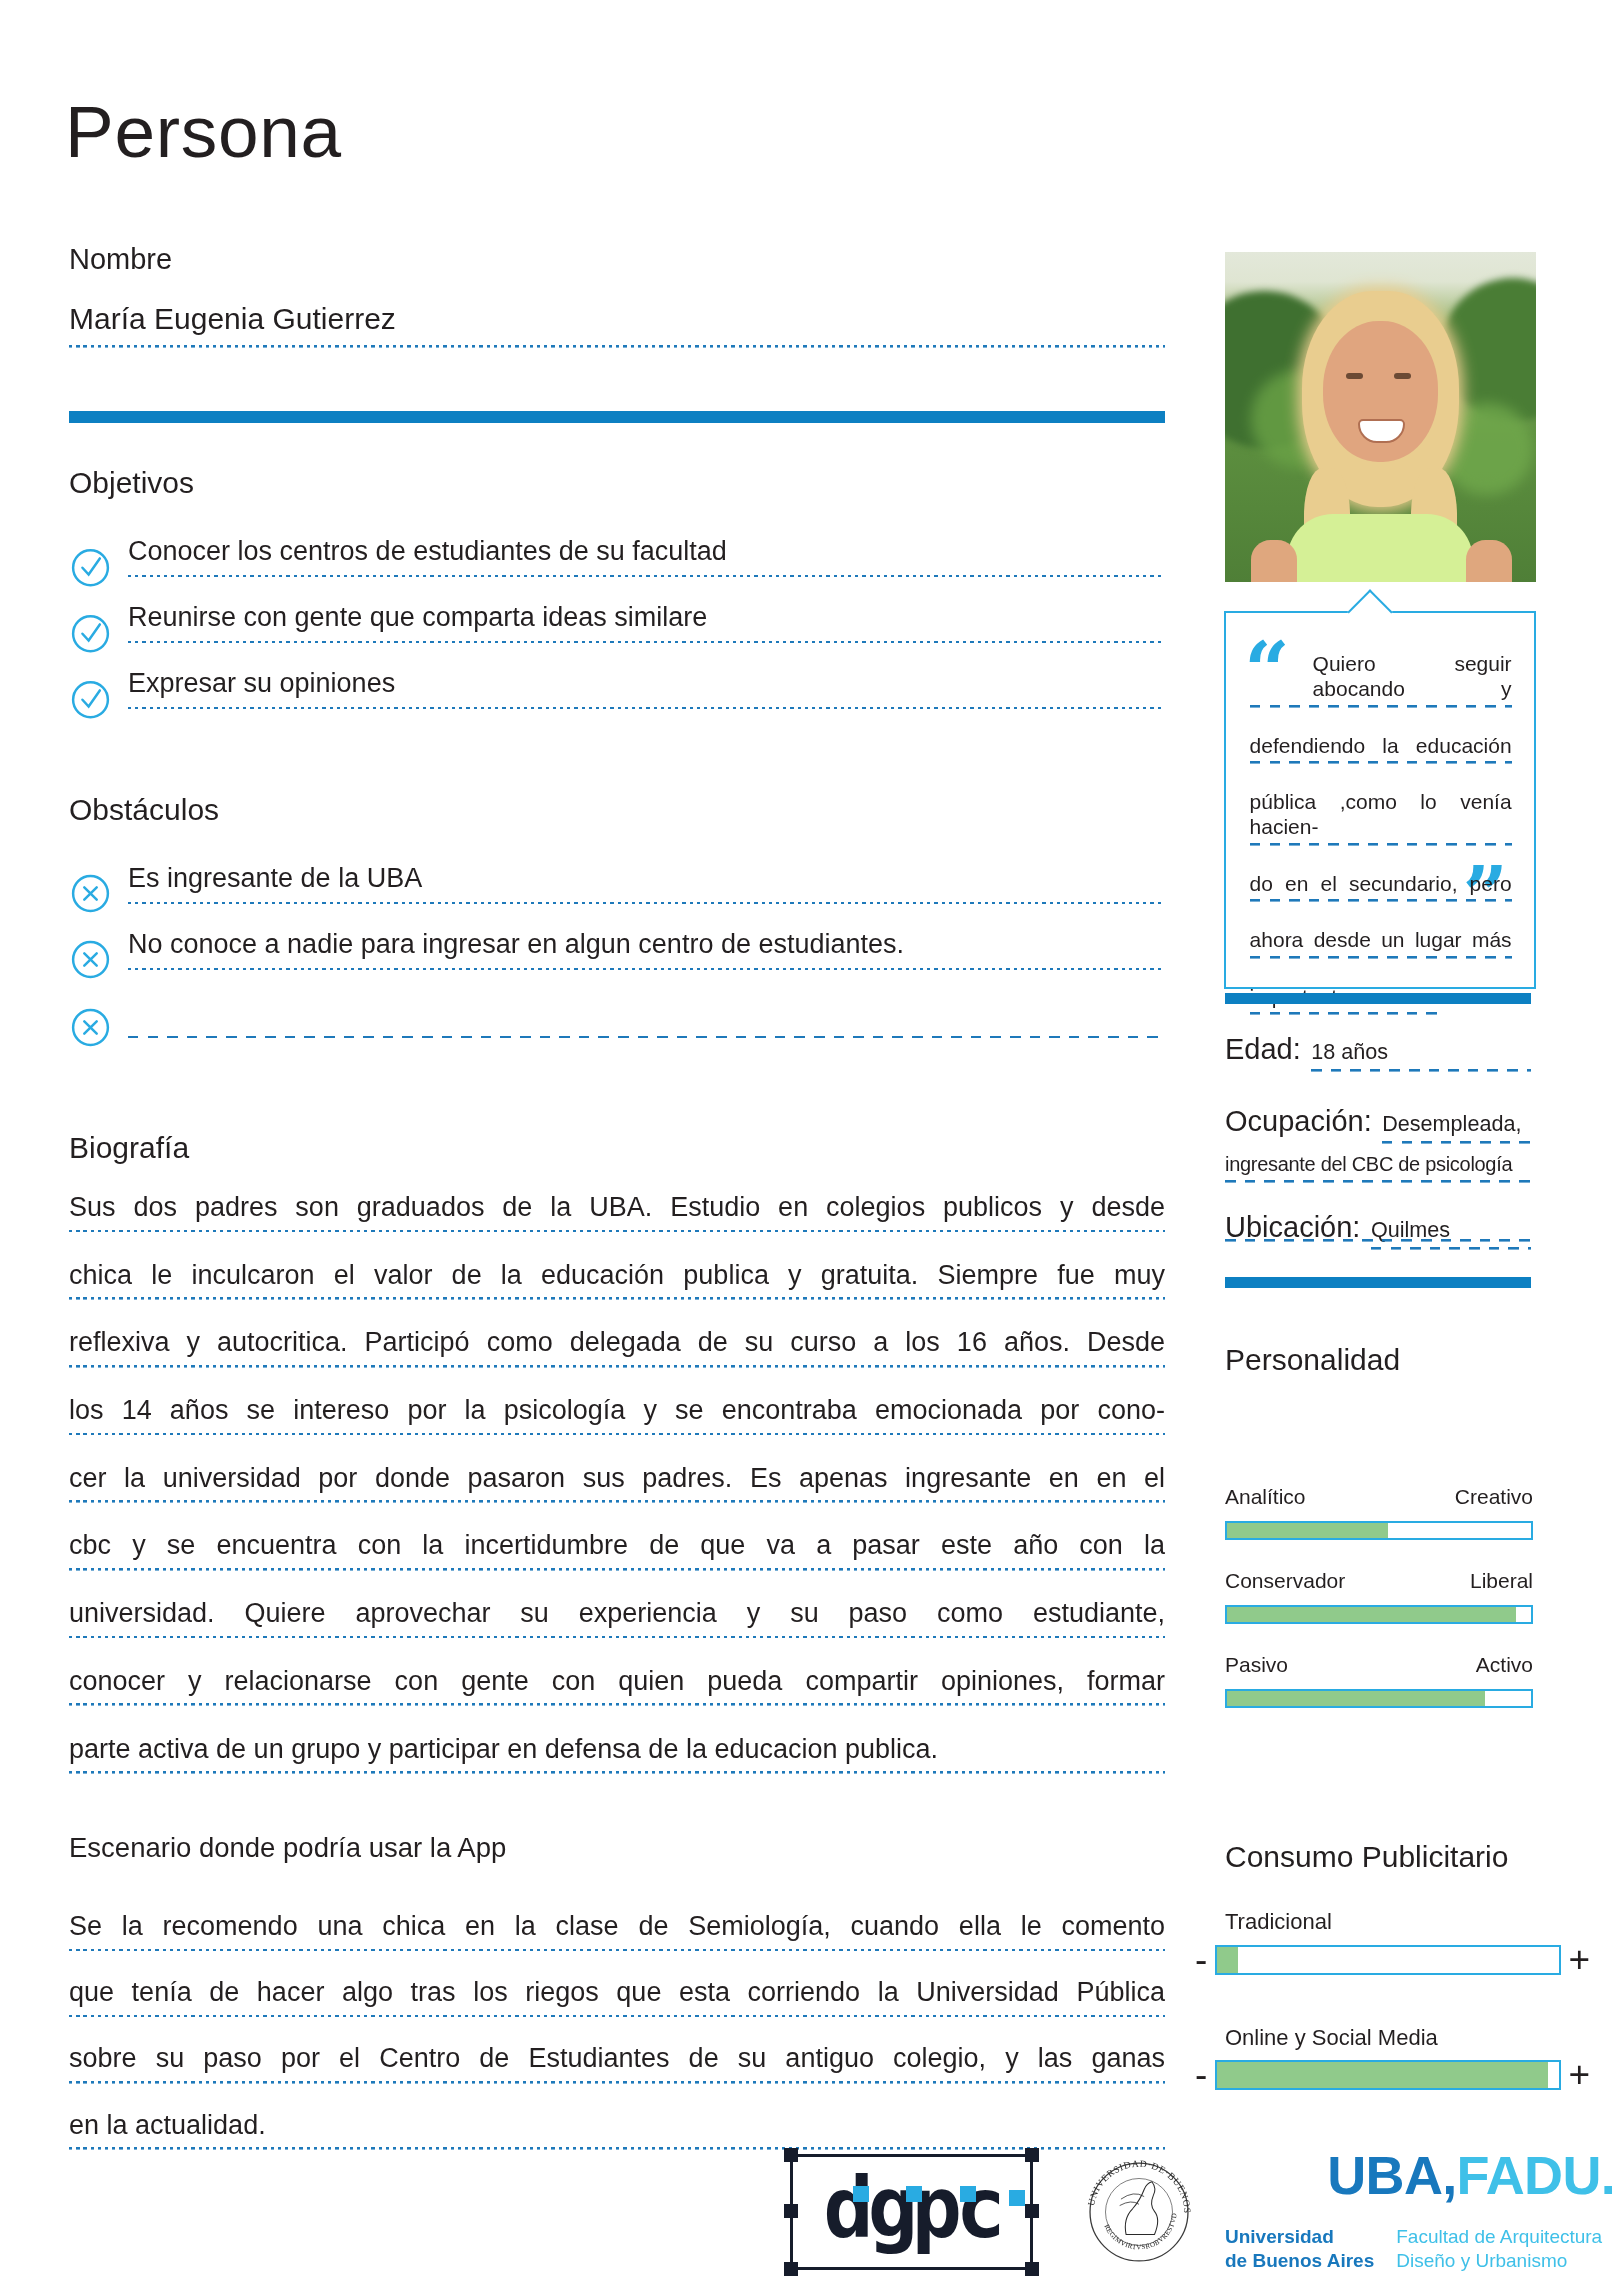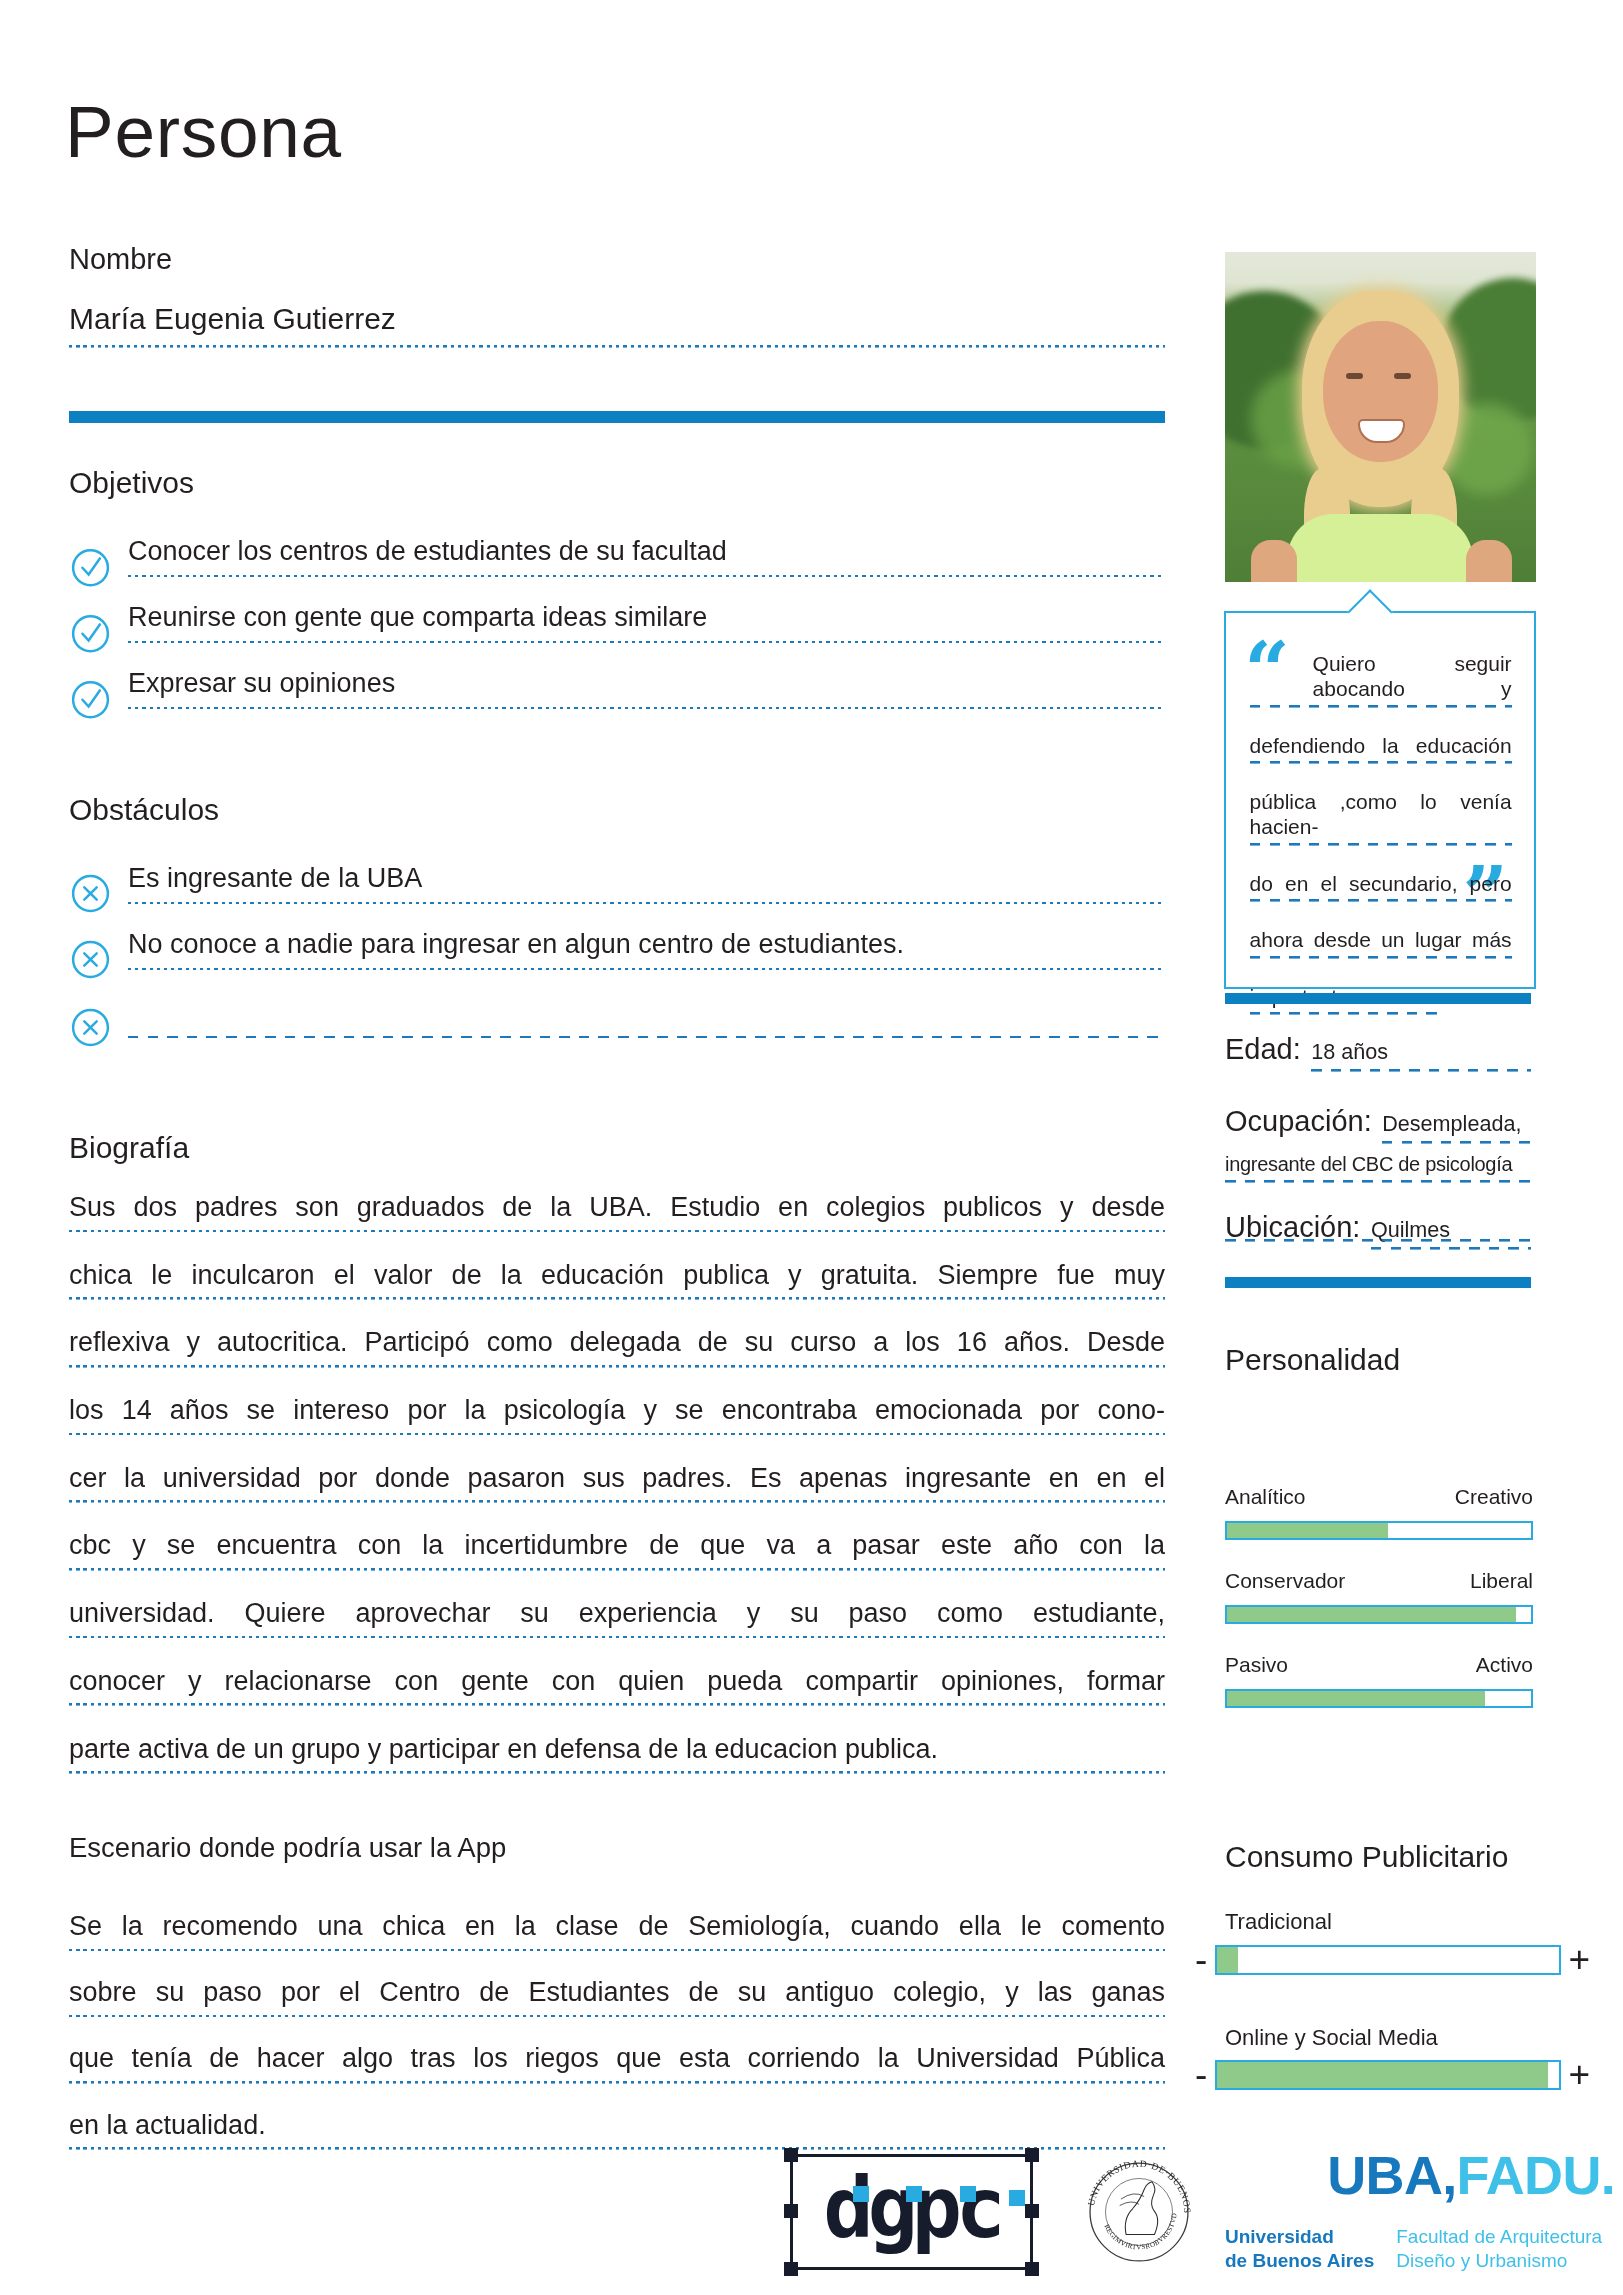--- a/index.html
+++ b/index.html
@@ -173,22 +173,22 @@
     <div class="line dotline">cbc y se encuentra con la incertidumbre de que va a pasar este año con la</div>
     <div class="line dotline">universidad. Quiere aprovechar su experiencia y su paso como estudiante,</div>
     <div class="line dotline">conocer y relacionarse con gente con quien pueda compartir opiniones, formar</div>
     <div class="line dotline last">parte activa de un grupo y participar en defensa de la educacion publica.</div>
   </div>
 
   <div class="abs small-h" style="left:69px;top:1832px;">Escenario donde podría usar la App</div>
 
   <div class="abs para scen" style="left:69px;top:1879px;margin-top:32px;">
     <div class="line dotline">Se la recomendo una chica en la clase de Semiología, cuando ella le comento</div>
+    <div class="line dotline">que tenía de hacer algo tras los riegos que esta corriendo la Universidad Pública</div>
     <div class="line dotline">sobre su paso por el Centro de Estudiantes de su antiguo colegio, y las ganas</div>
-    <div class="line dotline">que tenía de hacer algo tras los riegos que esta corriendo la Universidad Pública</div>
     <div class="line dotline last">en la actualidad.</div>
   </div>
 
   <div class="abs photo">
     <div class="ph" style="left:-39px;top:39px;width:157px;height:157px;background:#3f7030;filter:blur(3.9px);"></div>
     <div class="ph" style="left:216px;top:26px;width:144px;height:144px;background:#4a7d35;filter:blur(3.9px);"></div>
     <div class="ph" style="left:26px;top:118px;width:98px;height:98px;background:#6aa246;filter:blur(6.5px);opacity:.8;"></div>
     <div class="ph" style="left:216px;top:151px;width:92px;height:92px;background:#71a94c;filter:blur(6.5px);opacity:.8;"></div>
     <div class="ph" style="left:77px;top:39px;width:157px;height:216px;border-radius:45% 45% 48% 48%;background:#e9cd8f;box-shadow:0 0 14.4px 3.9px #e9cd8f;"></div>
     <div class="ph" style="left:98px;top:69px;width:115px;height:141px;border-radius:48%;background:#e0a57f;"></div>

